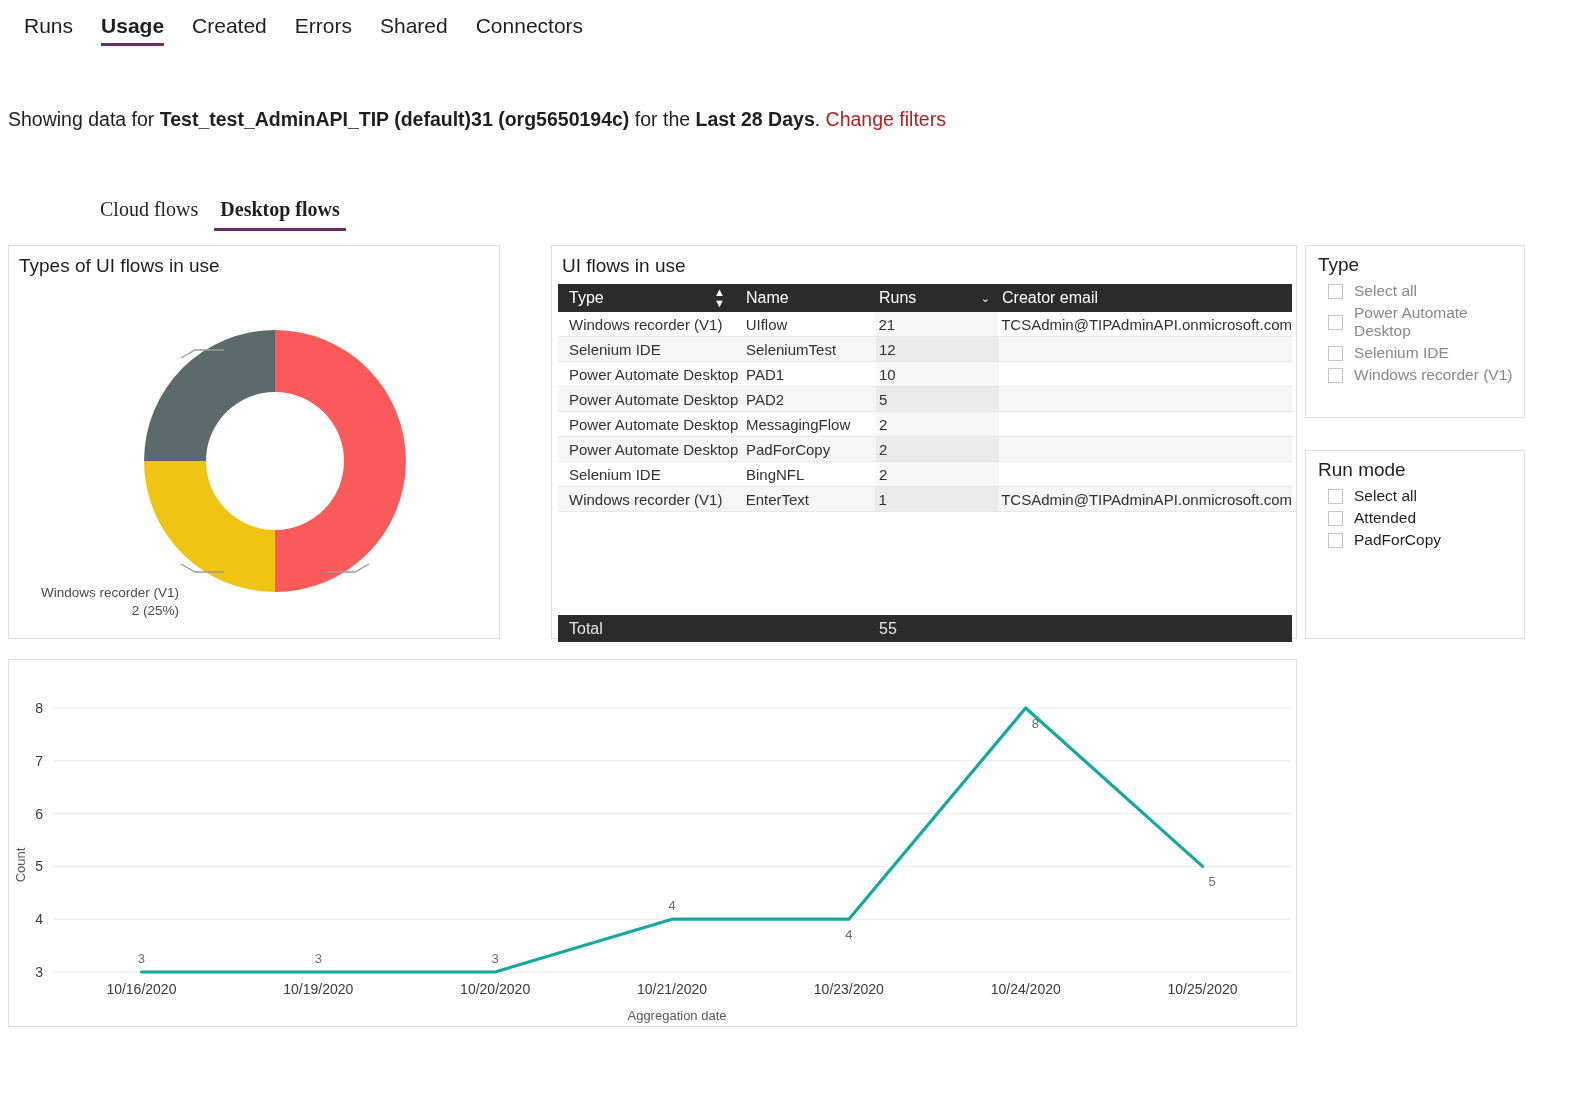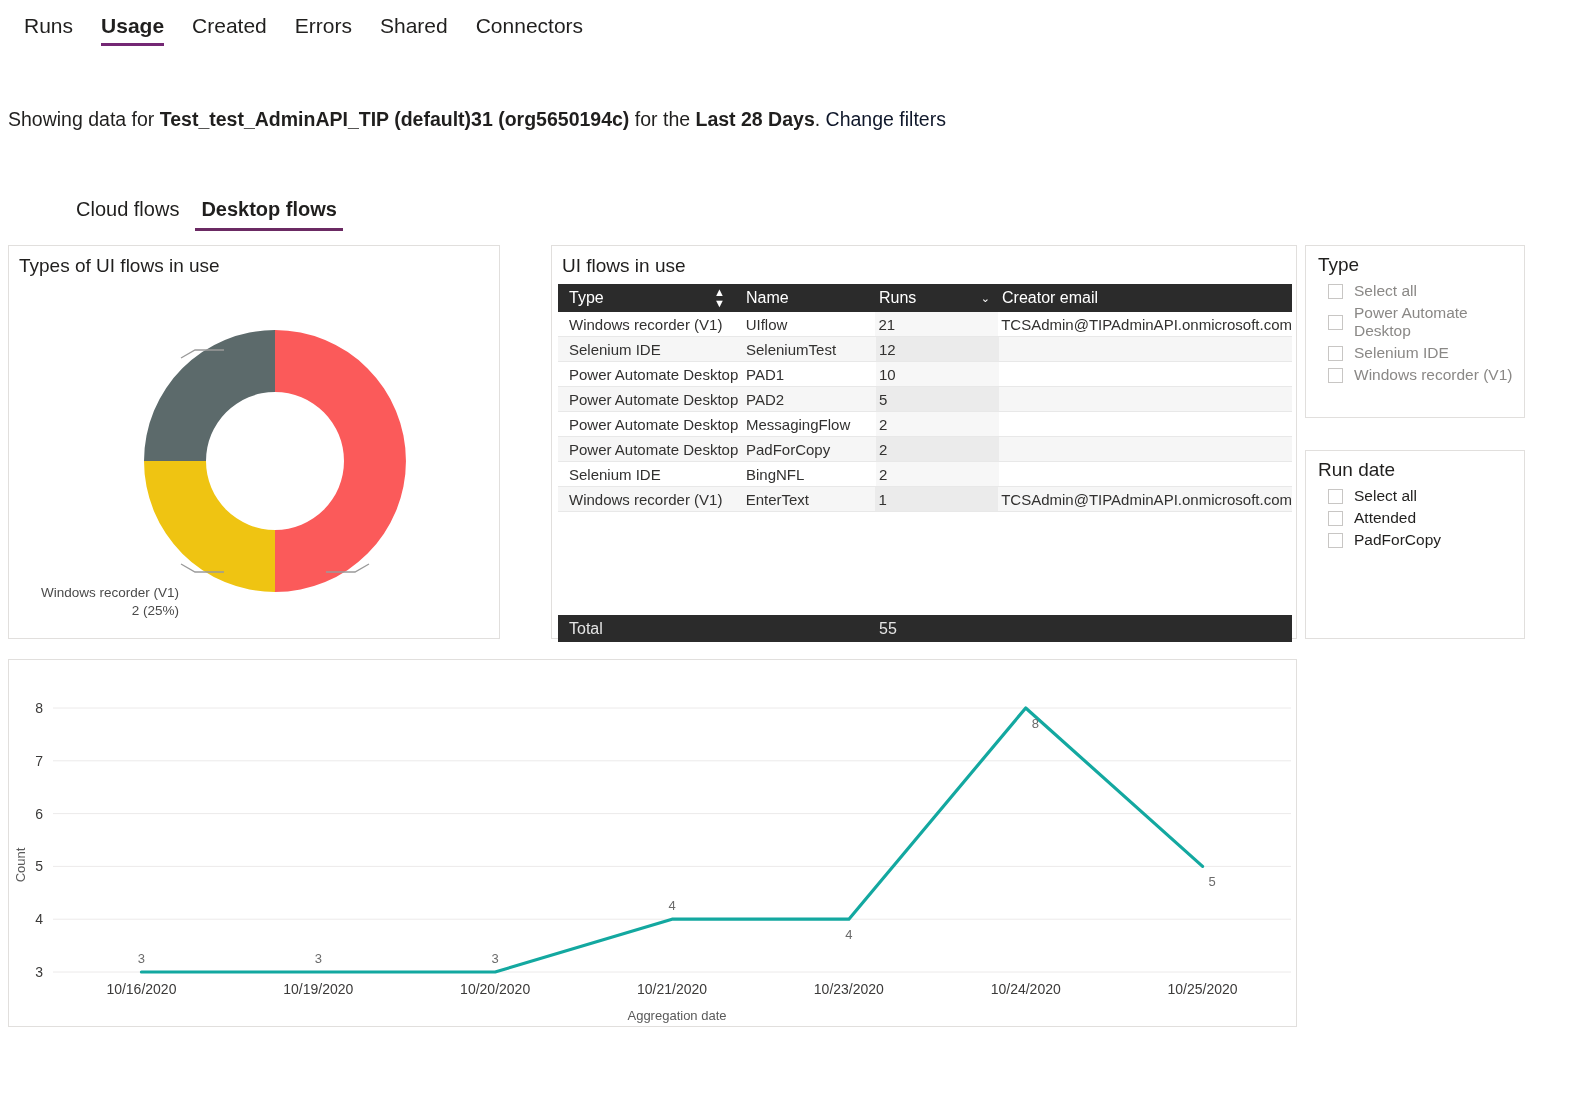--- a/index.html
+++ b/index.html
@@ -26,25 +26,25 @@
     content: ""; position: absolute; left: 14px; right: 14px; bottom: 2px;
     height: 3px; background: #742774;
   }
 
   
   #filter-line {
     position: absolute; left: 8px; top: 108px; font-size: 19.5px; color: #201f1e;
     white-space: nowrap;
   }
   #filter-line b { font-weight: bold; text-align: center; }
-  #change-filters-link { color: #0f172a; cursor: pointer; }
+  #change-filters-link { color: #b91c1c; cursor: pointer; }
 
   
   #sub-tabs {
-    position: absolute; left: 68px; top: 196px; display: flex; align-items: flex-end;
+    position: absolute; left: 92px; top: 196px; display: flex; align-items: flex-end; font-family: Liberation Serif, serif;
   }
   .sub-tab {
     font-size: 20px; color: #201f1e; padding: 2px 8px 10px 8px; margin-right: 6px;
     position: relative; cursor: pointer; white-space: nowrap;
   }
   .sub-tab.active { font-weight: bold; }
   .sub-tab.active:after {
     content: ""; position: absolute; left: 2px; right: 2px; bottom: 0;
     height: 3px; background: #6b2a63;
   }
@@ -251,21 +251,21 @@
     <span class="checkbox"></span>
     <span>Selenium IDE</span>
   </div>
   <div class="check-row dim">
     <span class="checkbox"></span>
     <span>Windows recorder (V1)</span>
   </div>
 </div>
 
 <div class="card" id="runmode-panel">
-  <div class="panel-title">Run date</div>
+  <div class="panel-title">Run mode</div>
   <div class="check-row dark">
     <span class="checkbox"></span>
     <span>Select all</span>
   </div>
   <div class="check-row dark">
     <span class="checkbox"></span>
     <span>Attended</span>
   </div>
   <div class="check-row dark">
     <span class="checkbox"></span>

